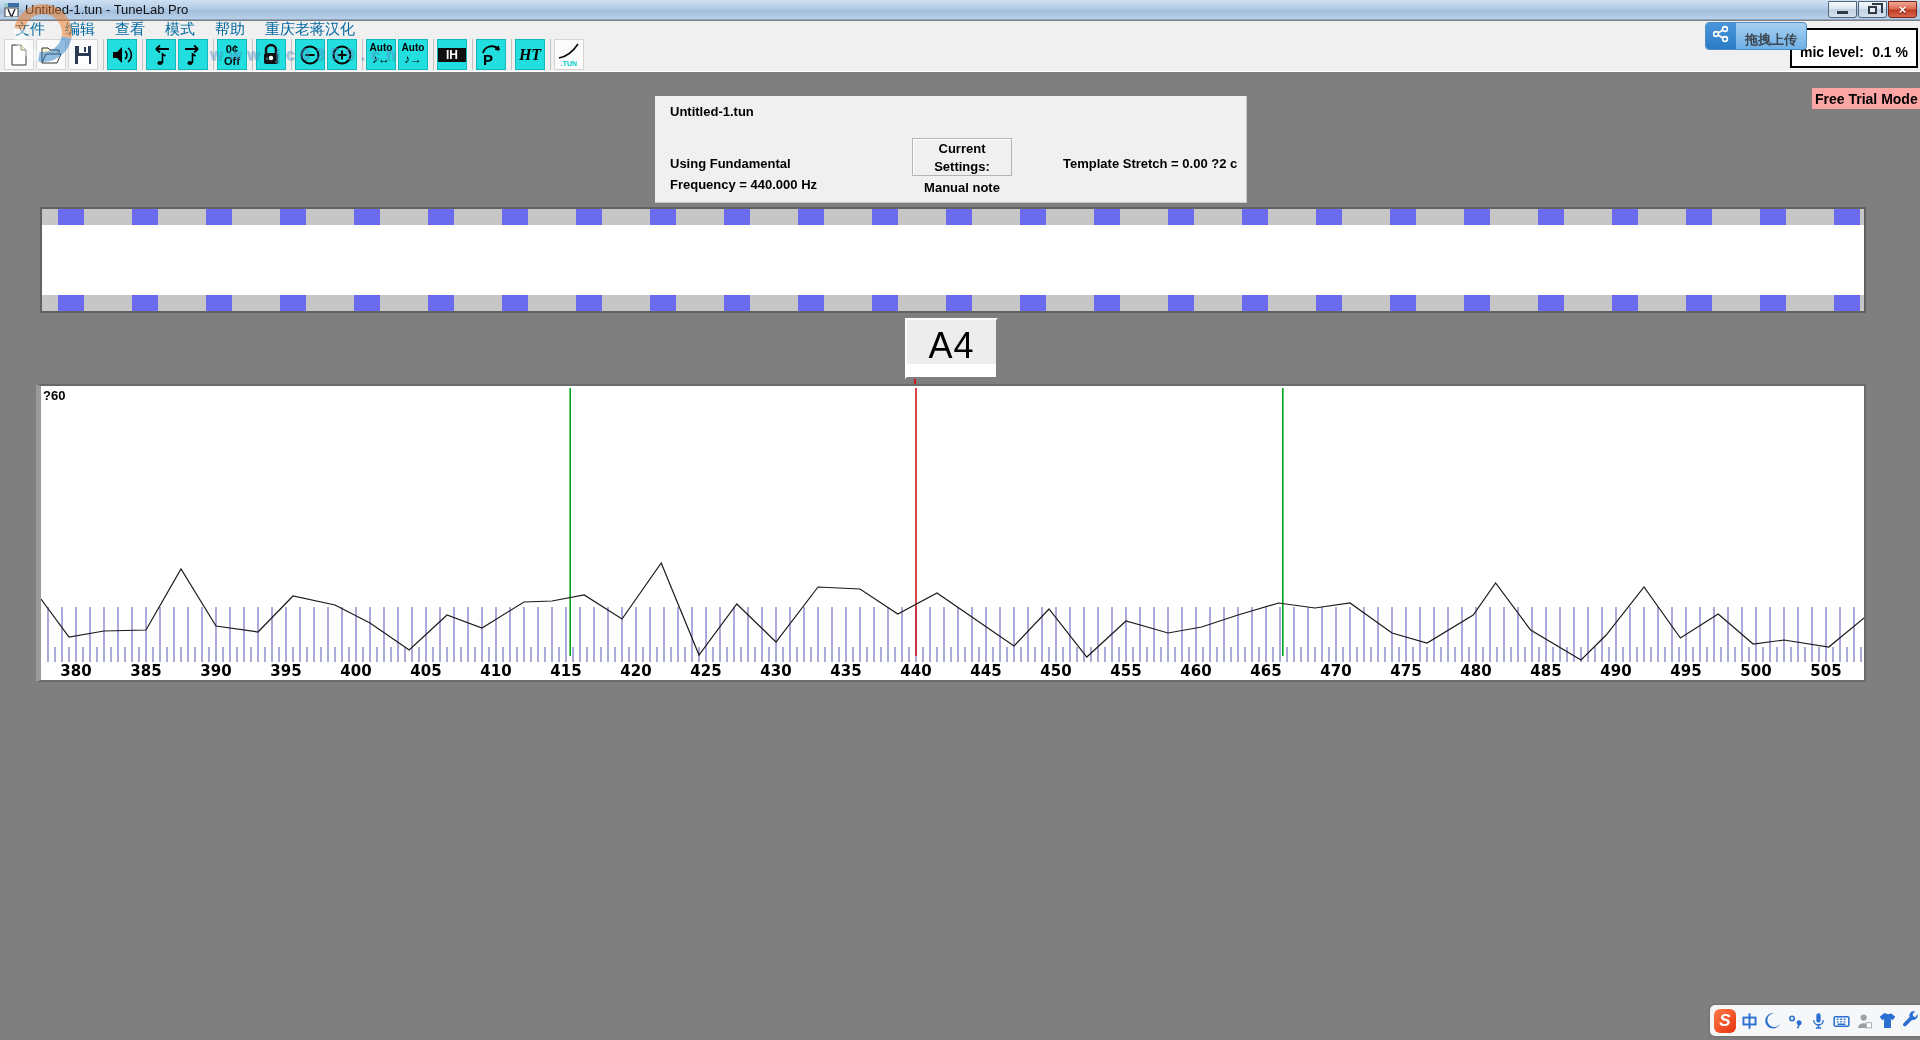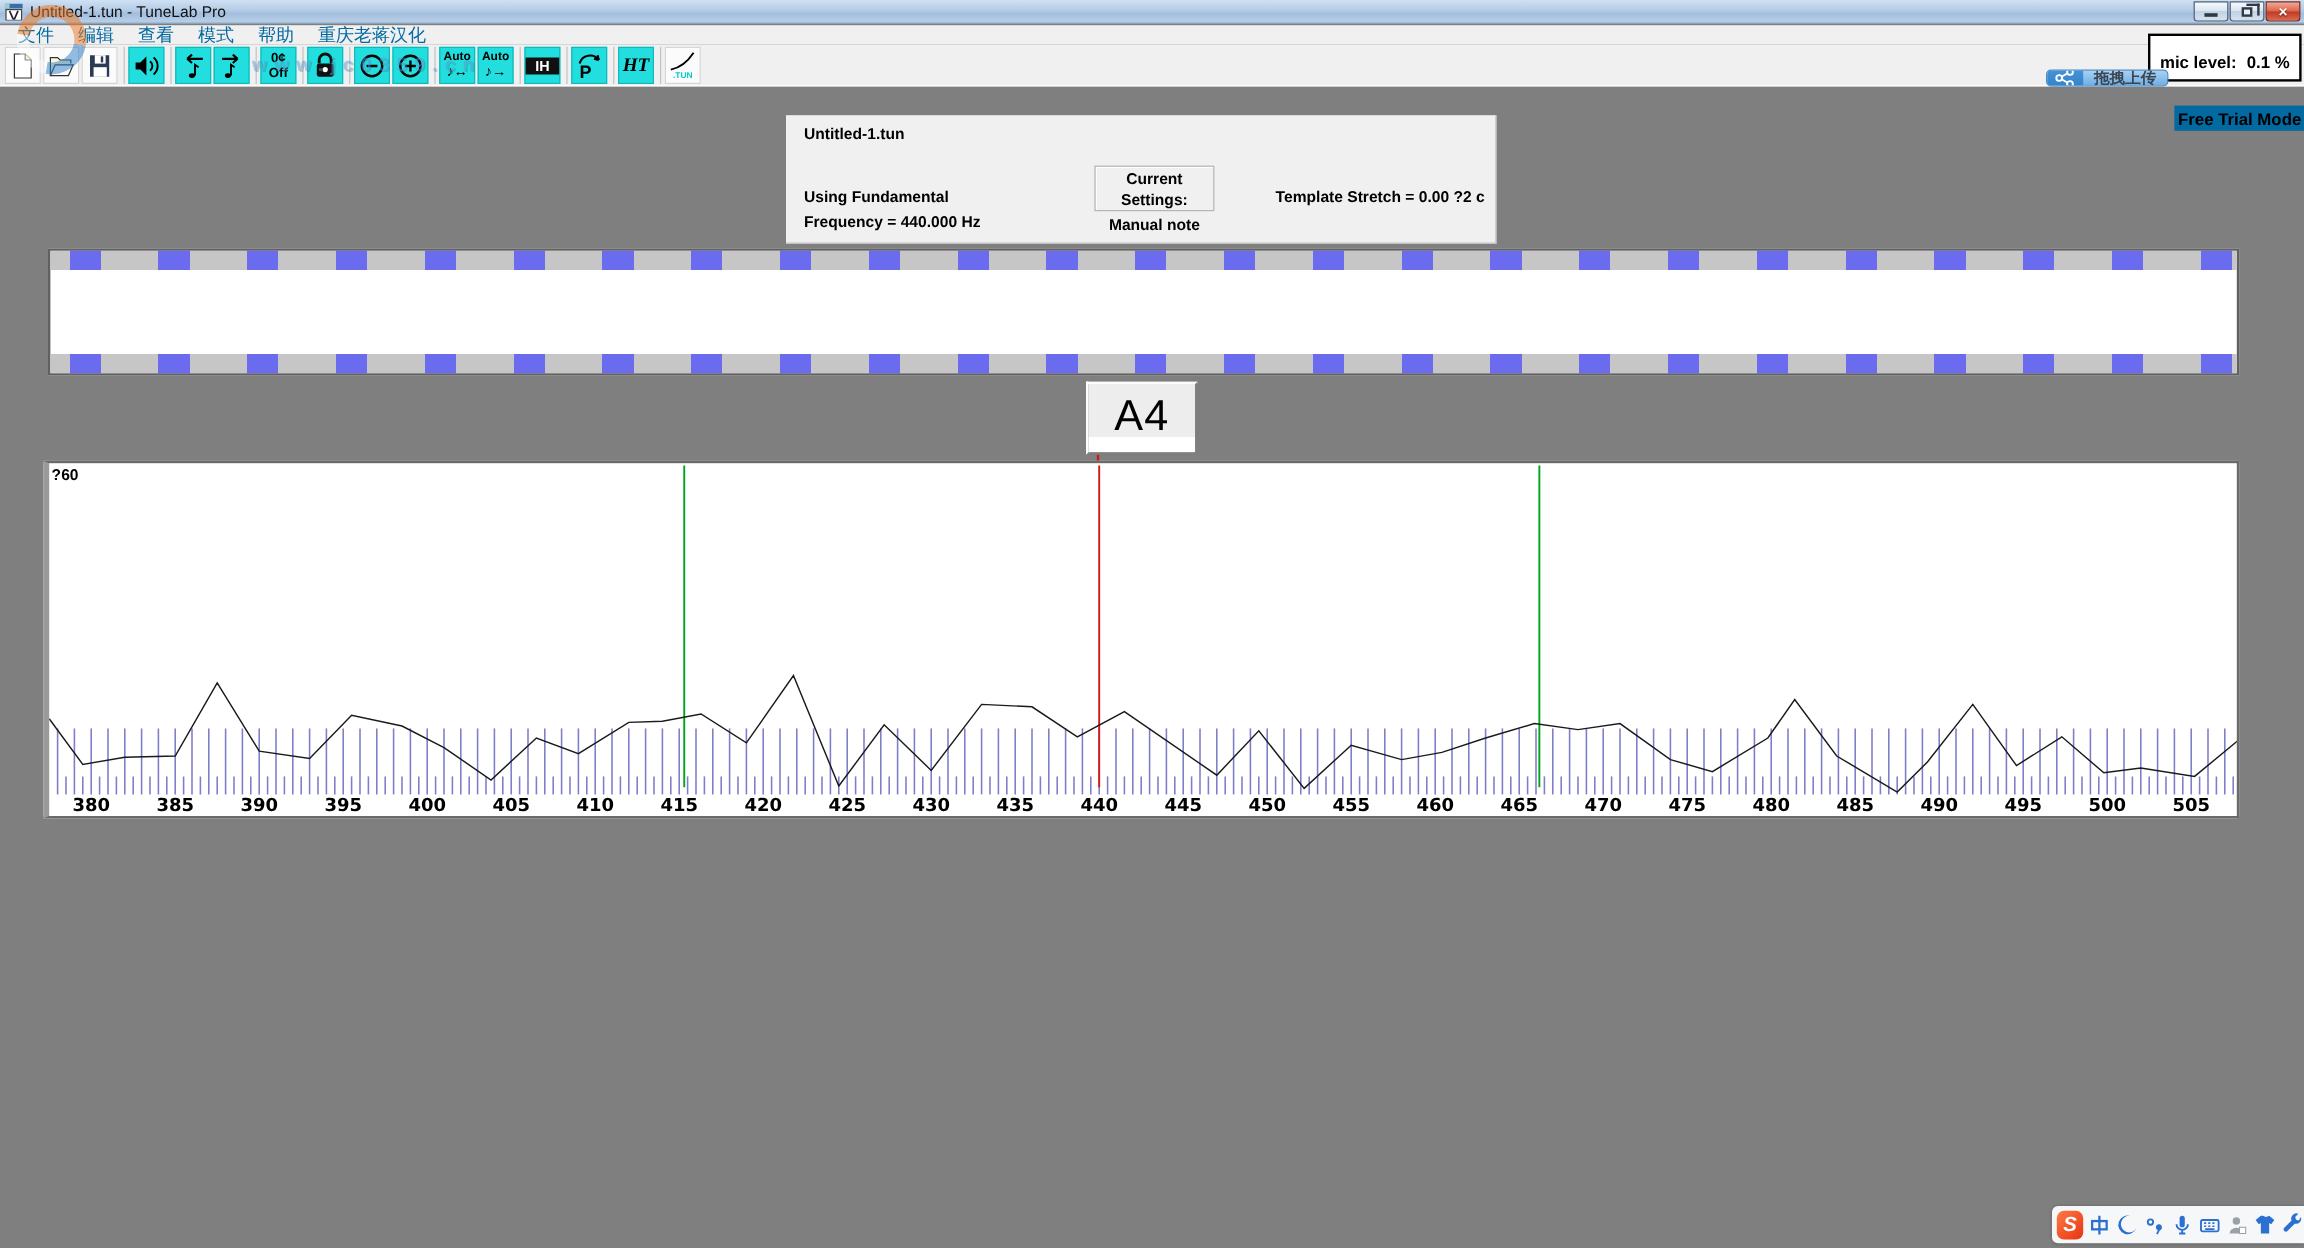--- a/index.html
+++ b/index.html
@@ -40,26 +40,26 @@
   .tb-auto-top { font-weight:bold; font-size:10px; line-height:10px; }
   .tb-auto-bot { font-size:12px; line-height:13px; font-weight:bold; }
   .tb-ih { background:#101010; color:#fff; font-weight:bold; font-size:12px; padding:2px 16px; border-radius:3px; }
   .tb-ht { font-family:"Liberation Serif", serif; font-style:italic; font-weight:bold; font-size:16px; }
   .tb-tun-label { color:#0cc; font-size:7px; line-height:7px; font-weight:bold; }
 
   
   .mic-box { position:absolute; left:1790px; top:28px; width:128px; height:40px; background:#fff;
     border:2px solid #000; display:flex; align-items:flex-end; justify-content:space-between;
     padding:15px 8px 6px 8px; font-size:14px; font-weight:bold; }
-  .upload-btn { position:absolute; left:1705px; top:22px; width:102px; height:14px; border:1px solid #4a8cc4;
-    border-radius:4px; background:linear-gradient(#a8d0f0, #6fb0e6); display:flex; align-items:center; overflow:hidden;margin-top:36px; }
+  .upload-btn { position:absolute; left:1705px; top:22px; width:102px; height:28px; border:1px solid #4a8cc4;
+    border-radius:4px; background:linear-gradient(#a8d0f0, #6fb0e6); display:flex; align-items:flex-end; overflow:hidden; }
   .upload-icon-pane { width:30px; height:30px; background:linear-gradient(#4e9ade,#2a7cc6); border-radius:4px 0 0 4px;
     display:flex; align-items:center; justify-content:center; }
   .upload-label { flex:1; text-align:center; font-size:13px; color:#3c4650; font-weight:bold; }
-  .trial-badge { position:absolute; left:1812px; top:88px; width:108px; height:21px; background:#0369a1;
+  .trial-badge { position:absolute; left:1812px; top:88px; width:108px; height:21px; background:#fca5a5;
     color:#000; font-size:14px; font-weight:bold; display:flex; align-items:center; padding-left:3px; white-space:nowrap; }
 
   
   .info-panel { position:absolute; left:655px; top:96px; width:592px; height:107px; background:#f0f0f0;
     border-right:1px solid #c8c8c8; border-bottom:1px solid #c8c8c8; font-size:13px; font-weight:bold; color:#000; }
   .ip-file { position:absolute; left:15px; top:8px; }
   .ip-using { position:absolute; left:15px; top:60px; }
   .ip-freq { position:absolute; left:15px; top:81px; }
   .cs-box { position:absolute; left:257px; top:42px; width:100px; height:38px; border:1px solid #b4b4b4;
     box-shadow:inset 1px 1px 0 #fff; text-align:center; line-height:18px; padding-top:1px; }

